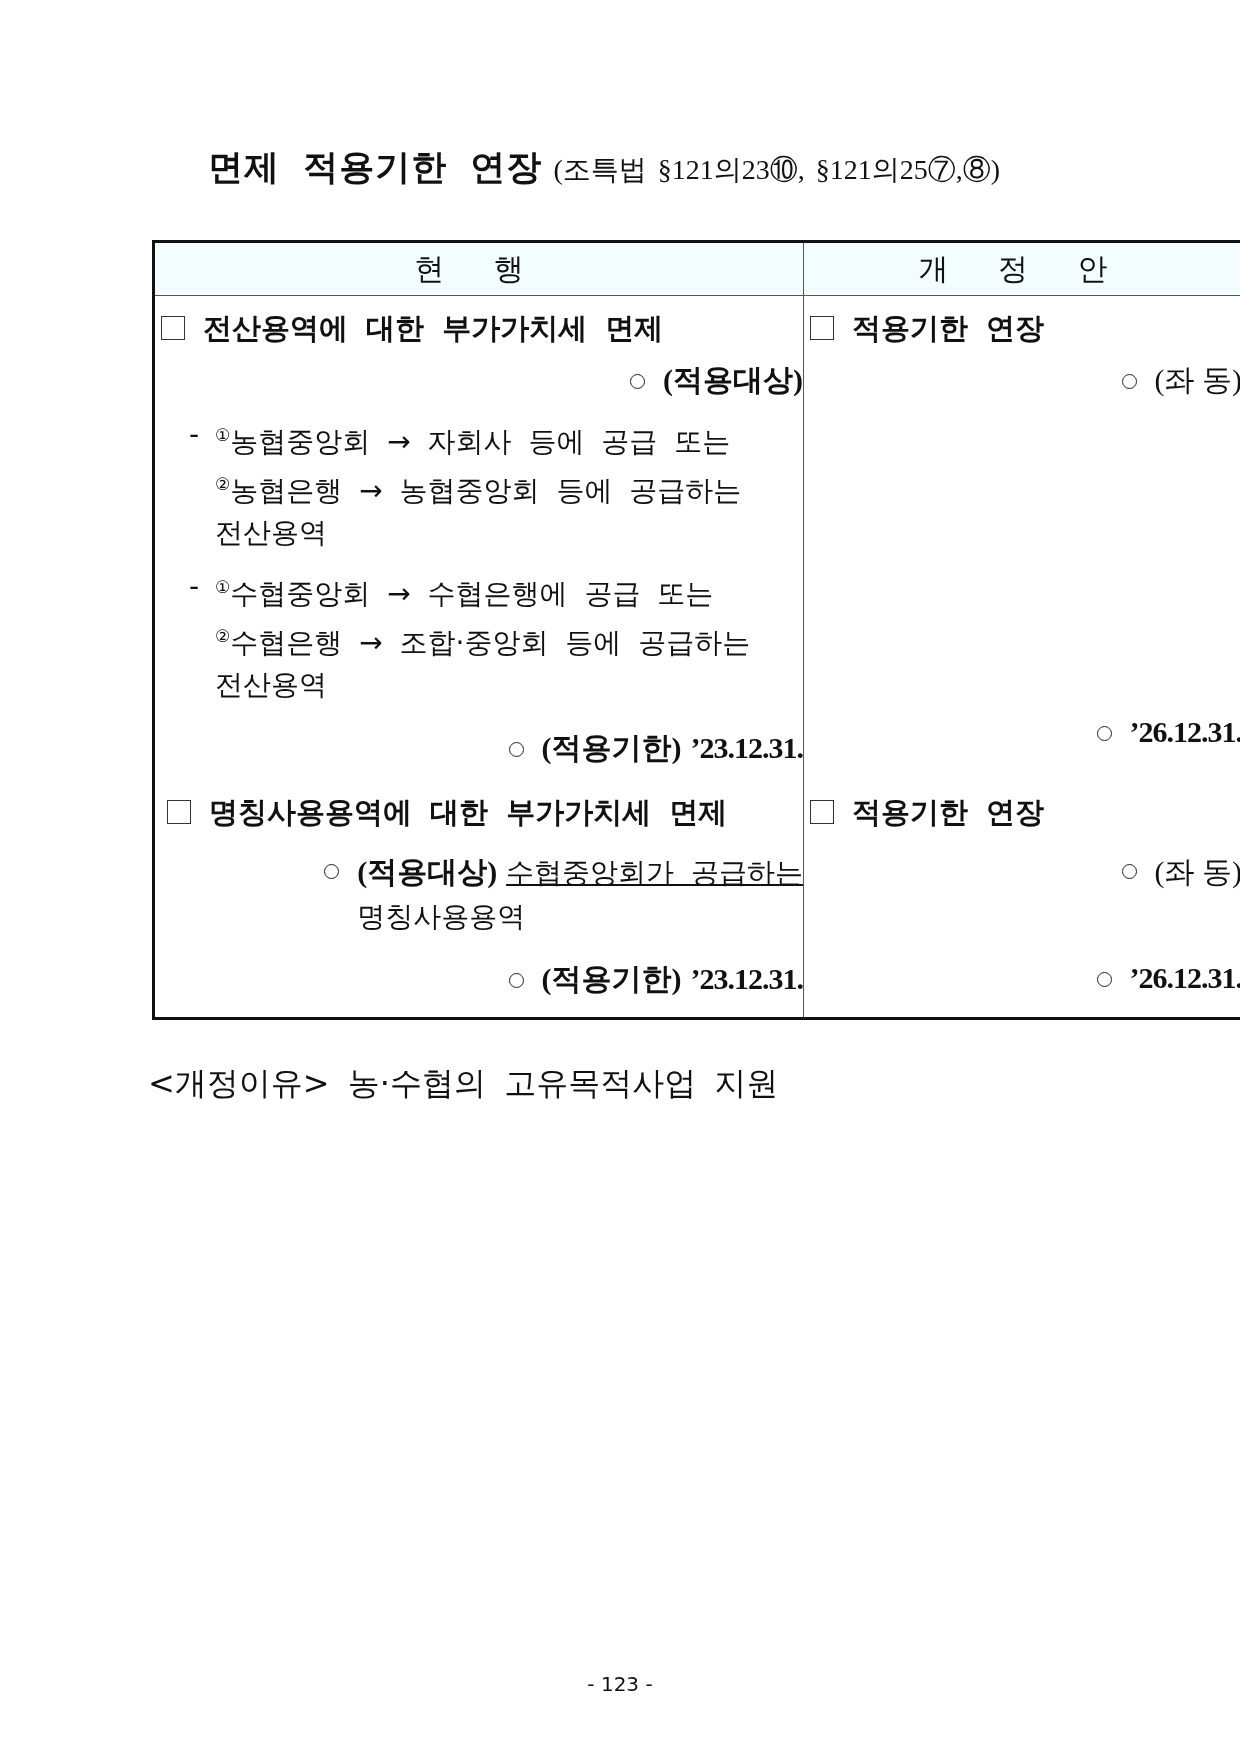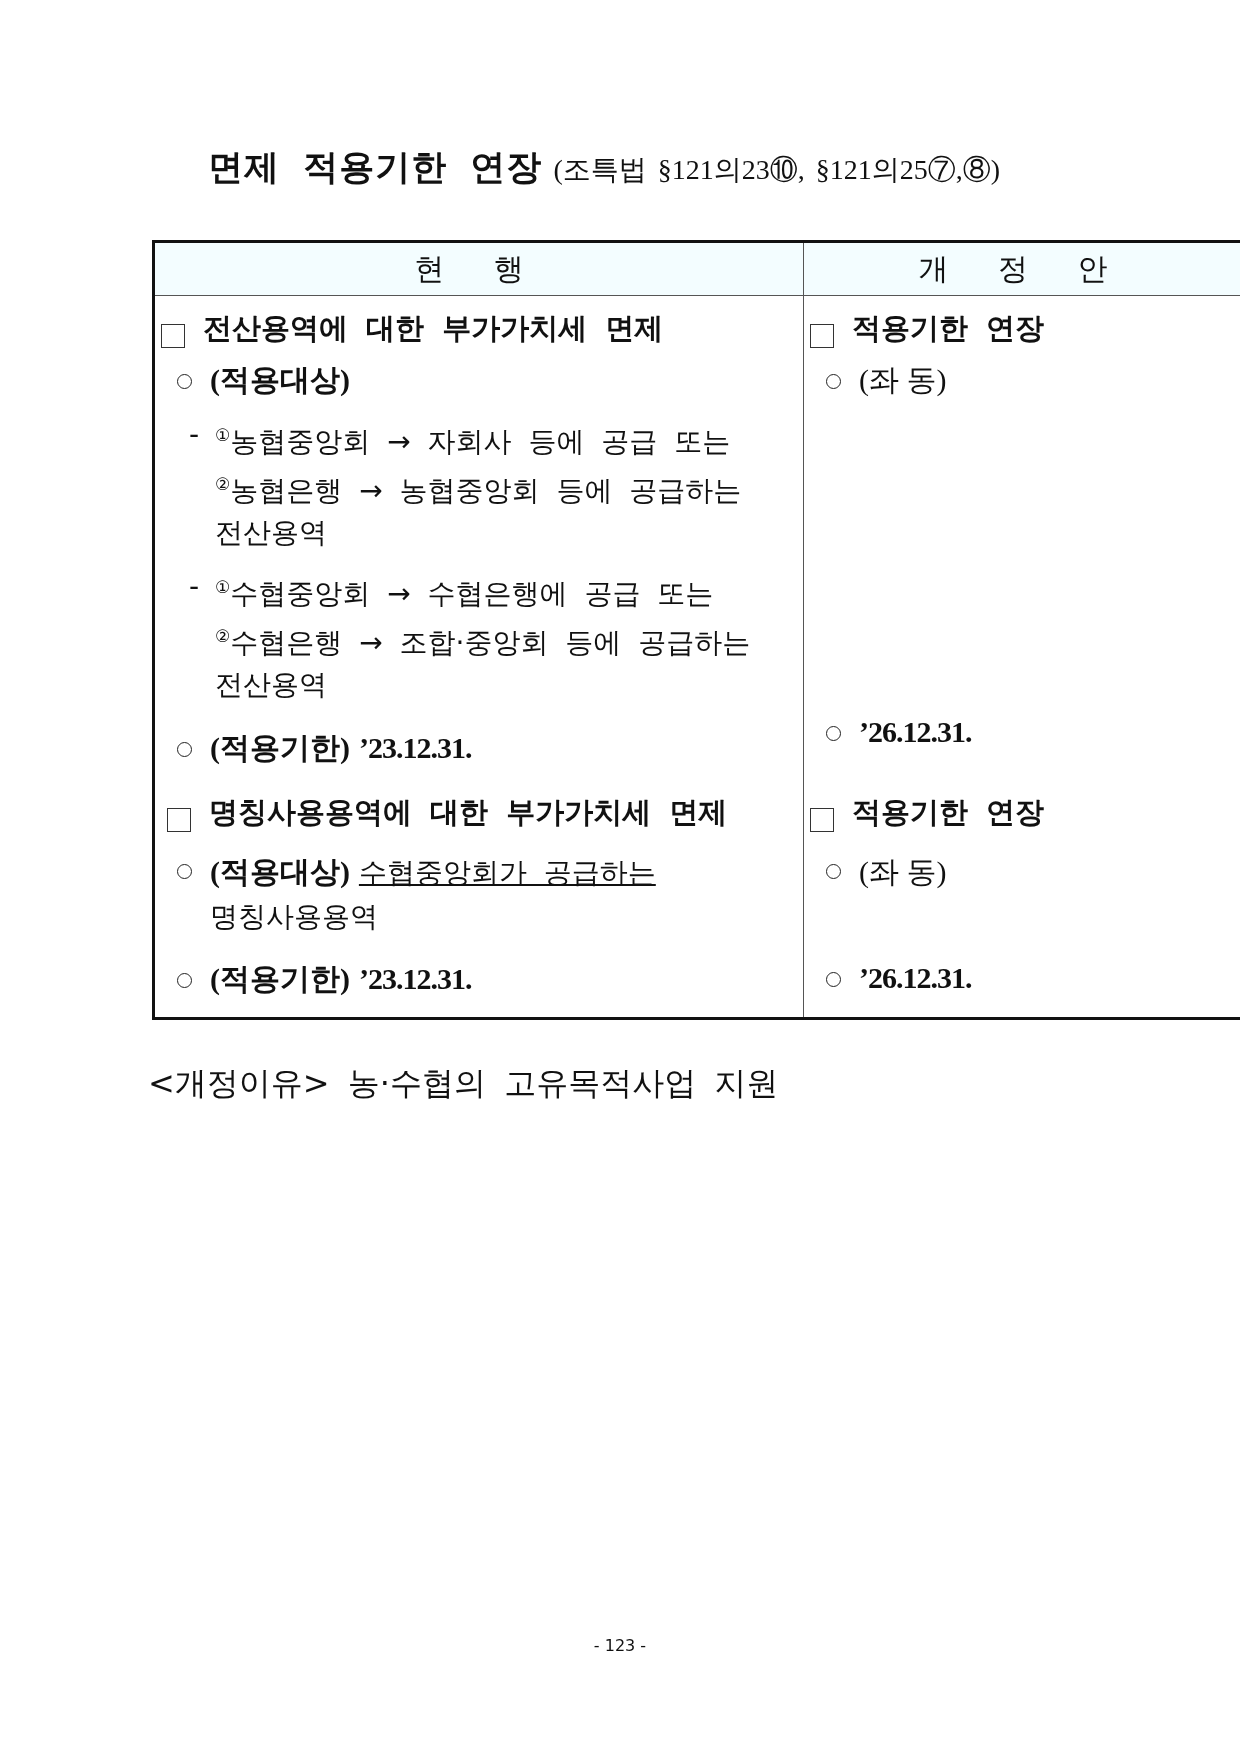--- a/index.html
+++ b/index.html
@@ -25,37 +25,37 @@
       font-family: "DejaVu Sans", sans-serif;
     }
     table.cmp th {
       background: #f3fdff; height: 50px; font-size: 30px; font-weight: normal;
       border-bottom: 1.5px solid #555; letter-spacing: 20px;
       font-family: "DejaVu Sans", sans-serif;
     }
     table.cmp th.c1 { width: 646px; border-right: 1px solid #555; }
     table.cmp td { vertical-align: top; padding: 0; }
     table.cmp td.c1 { border-right: 1px solid #555; }
-    .sq-line { font-size: 29px; font-weight: bold; line-height: 40px; padding: 12px 0 10px 6px; display: flex; align-items: flex-end; word-spacing: 8px; }
+    .sq-line { font-size: 29px; font-weight: bold; line-height: 40px; padding: 12px 0 10px 6px; display: flex; align-items: center; word-spacing: 8px; }
     .sq { display: inline-block; width: 22px; height: 22px; border: 1.5px solid #333; margin-right: 18px; flex: none; }
-    .circ-line { font-size: 28px; line-height: 40px; padding: 8px 0 10px 22px; display: flex; }
+    .circ-line { font-size: 28px; line-height: 40px; padding: 8px 0 10px 22px; display: flex; justify-content: flex-end; }
     .circ { display: inline-block; width: 13px; height: 13px; border: 1.5px solid #222; border-radius: 50%; margin: 14px 18px 0 0; flex: none; }
     .paren { font-family: "Liberation Serif", serif; font-size: 30px; }
     .b { font-weight: bold; }
     .date { font-family: "Liberation Serif", serif; font-weight: bold; font-size: 30px; letter-spacing: -1px; }
     .dash-line { font-size: 28px; line-height: 42px; padding: 4px 0 8px 34px; display: flex; }
     .dash { width: 26px; flex: none; }
     .dash-text { flex: 1; word-spacing: 8px; }
     .sup { font-size: 17px; vertical-align: 10px; }
     .reason {
       position: absolute; left: 148px; top: 1058px; font-size: 32px; line-height: 50px;
       font-family: "DejaVu Sans", sans-serif; word-spacing: 8px;
     }
     .reason .lbl { font-weight: normal; }
-    .page-num { position: absolute; left: 0; width: 1240px; top: 1636px; text-align: center; font-size: 16px; font-family: "DejaVu Sans", sans-serif; }
+    .page-num { position: absolute; left: 0; width: 1240px; top: 1672px; text-align: center; font-size: 20px; font-family: "DejaVu Sans", sans-serif; }
   </style>
 </head>
 <body>
 
 <div class="title">
   <div class="line2">
     <span class="bold">면제 적용기한 연장</span>
     <span class="ref">(조특법 §121의23⑩, §121의25⑦,⑧)</span>
   </div>
 </div>

